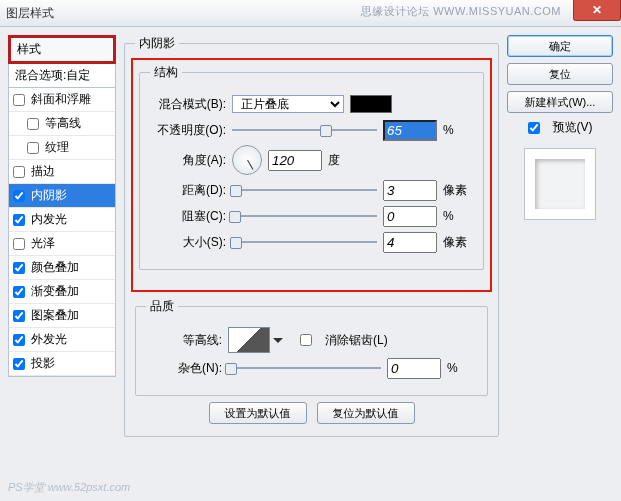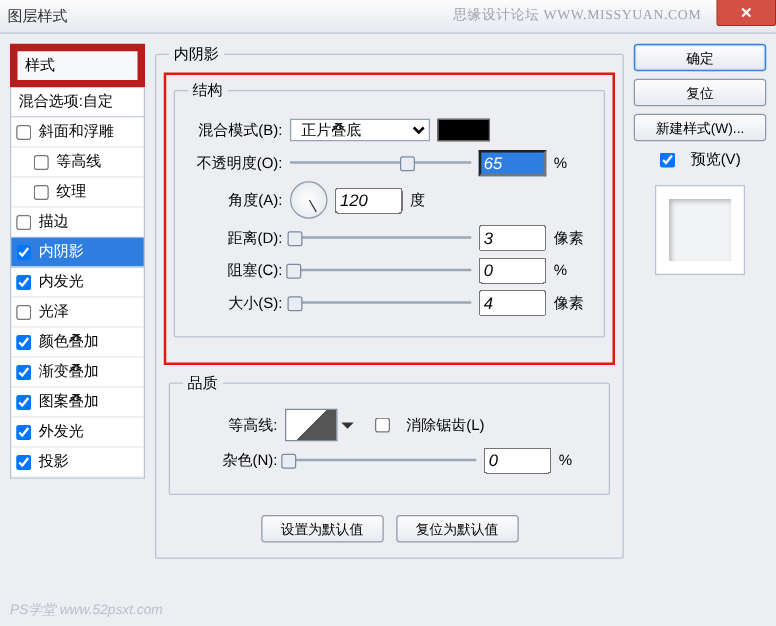--- a/index.html
+++ b/index.html
@@ -17,21 +17,20 @@
     box-sizing: border-box;
   }
   .titlebar {
     height: 26px;
     background: linear-gradient(#fdfdfd, #e4e8ef);
     border-bottom: 1px solid #b9c3d0;
     display: flex;
     align-items: center;
     padding: 0 6px;
     position: relative;
-    font-family: Liberation Serif, serif;
   }
   .titlebar .title {
     font-size: 12px;
     color: #333;
   }
   .titlebar .watermark {
     position: absolute;
     right: 60px;
     top: 4px;
     color: #9aa3b1;
@@ -58,21 +57,21 @@
     gap: 8px;
     height: calc(100% - 26px);
     box-sizing: border-box;
   }
   .styles-panel {
     width: 108px;
     flex: 0 0 108px;
   }
   .styles-header {
     background: #f7f8fa;
-    border: 6px solid #b91c1c;
+    border: 3px solid #b91c1c;
     padding: 3px 6px;
     font-size: 12px;
     text-align: left;
     font-weight: normal;
   }
   .styles-sub {
     border: 1px solid #b9c3d0;
     border-top: none;
     padding: 3px 6px;
     background: #fff;
@@ -216,21 +215,21 @@
     right: -14px; top: 50%;
     width: 0; height: 0;
     border: 5px solid transparent;
     border-top-color: #333;
     transform: translateY(-2px);
   }
   .btn-row {
     display: flex;
     gap: 10px;
     justify-content: center;
-    margin-top: 16px;
+    margin-top: 6px;
   }
   button.btn {
     border: 1px solid #8d9aac;
     background: linear-gradient(#fdfdfd, #e7eaf0);
     padding: 2px 12px;
     font-size: 11px;
     border-radius: 3px;
     min-width: 98px;
     height: 22px;
   }

